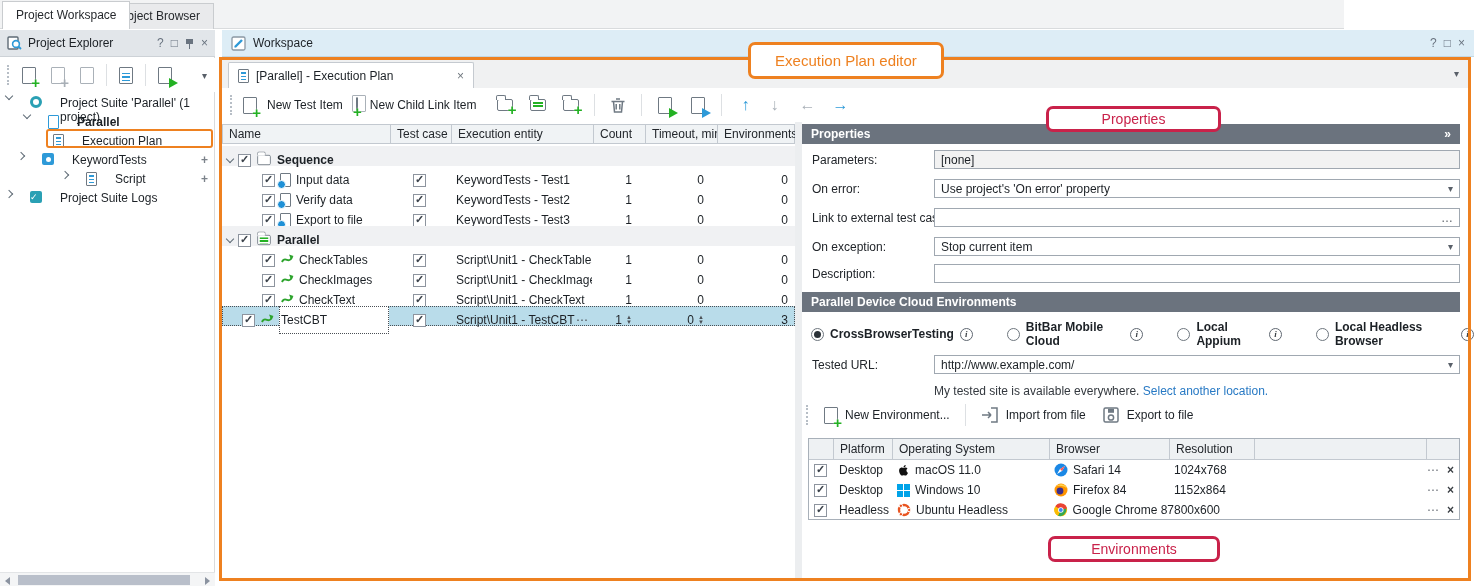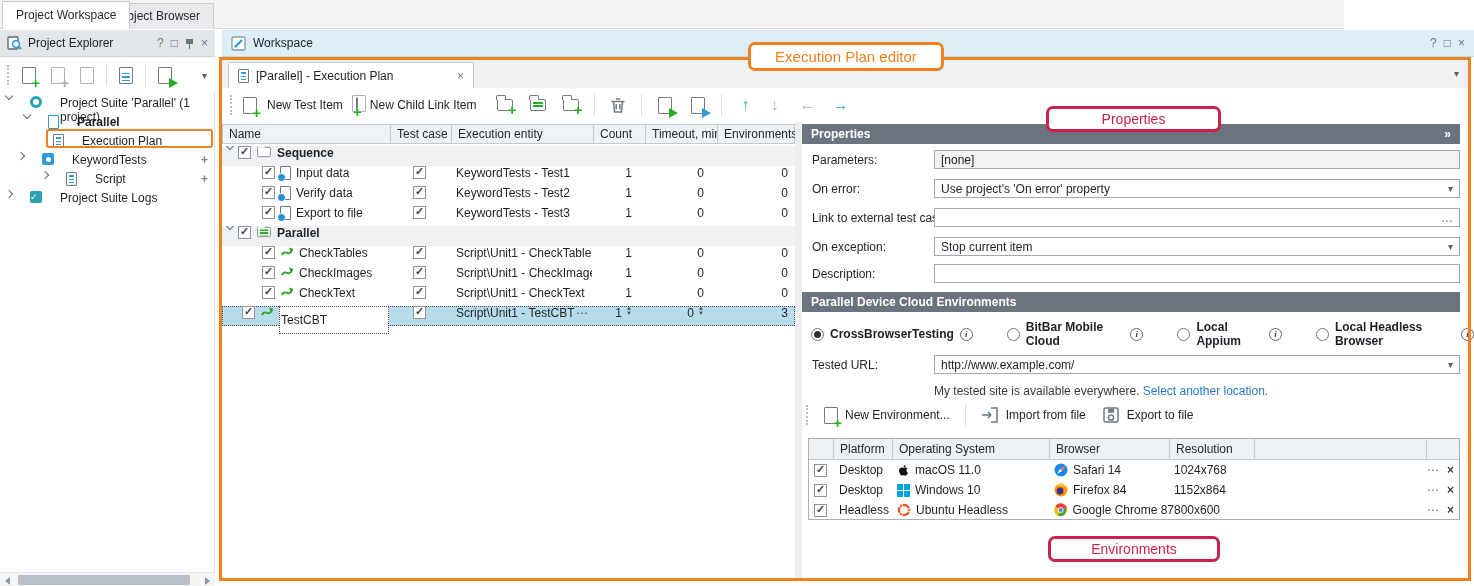--- a/index.html
+++ b/index.html
@@ -63,21 +63,21 @@
   .folder::before{content:"";position:absolute;top:-5px;left:-1.5px;width:8px;height:4px;border:1.5px solid #6f7983;border-bottom:none;border-radius:2px 2px 0 0;background:#fff}
   .glines::after{content:"";position:absolute;left:2px;right:2px;top:2px;height:7px;background:repeating-linear-gradient(to bottom,#23b123 0 1.5px,transparent 1.5px 3.5px)}
   .arrow{font-size:16px;font-weight:bold;cursor:pointer;line-height:16px}
   .a-blue{color:#2e9ad8}.a-gray{color:#aab1b8}
 
   
   .tlh{position:absolute;left:222px;top:124px;width:573px;height:20px;background:#f0f3f5;border:1px solid #c3c9d0}
   .hc{position:absolute;top:0;height:18px;line-height:18px;padding-left:6px;border-left:1px solid #c3c9d0;color:#23272c;overflow:hidden;white-space:nowrap}
   .hc:first-child{border-left:none}
   .tlrow{position:absolute;left:222px;width:573px;height:20px}
-  .cell{position:absolute;top:0;height:28px;display:flex;align-items:flex-start;overflow:hidden;white-space:nowrap}
+  .cell{position:absolute;top:0;height:28px;display:flex;align-items:center;overflow:hidden;white-space:nowrap}
   .cn{left:0;width:167px;gap:5px}
   .ctc{left:167px;width:61px;justify-content:center}
   .cen{left:228px;width:142px;padding-left:6px}
   .cc{left:370px;width:52px;justify-content:flex-end;padding-right:12px}
   .ct{left:422px;width:72px;justify-content:flex-end;padding-right:12px}
   .ce{left:494px;width:79px;justify-content:flex-end;padding-right:7px}
   .grow{background:#f0f1f3}
   .grow .cn{font-weight:bold;padding-left:5px}
   .irow .cn{padding-left:40px}
   .selrow{background:#b9dcea;outline:1px dotted #4a4f55;outline-offset:-1px}
@@ -192,21 +192,21 @@
             <span class="doc sm blines"></span>
           </span>
         <span>Execution Plan</span>
       </div>
       <div class="trow" style="padding-left:18px">
         <span class="chev col"></span>
         <span class="ticon bsq"></span>
         <span>KeywordTests</span>
         <span class="addbtn">+</span>
       </div>
-      <div class="trow" style="padding-left:42px">
+      <div class="trow" style="padding-left:62px">
         <span class="chev col"></span>
         <span class="ticon">
             <span class="doc sm blines"></span>
           </span>
         <span>Script</span>
         <span class="addbtn">+</span>
       </div>
       <div class="trow" style="padding-left:6px">
         <span class="chev col"></span>
         <span class="ticon tsq">✓</span>
@@ -688,21 +688,21 @@
         </div>
       <div class="etc" style="left:617px;width:33px;gap:8px;justify-content:flex-end;padding-right:5px">
           <span class="rowmore">⋯</span>
           <span class="rowx">×</span>
         </div>
     </div>
   </div>
 
   <div class="o-border"></div>
   <div class="o-treebox"></div>
-  <div class="callout co-orange" style="left:748px;top:42px;width:196px;height:29px">
+  <div class="callout co-orange" style="left:748px;top:42px;width:196px;height:37px">
       <span>Execution Plan editor</span>
     </div>
   <div class="callout co-red" style="left:1046px;top:106px;width:175px;height:26px">
       <span>Properties</span>
     </div>
   <div class="callout co-red" style="left:1048px;top:536px;width:172px;height:26px">
       <span>Environments</span>
     </div>
 
 </div>

